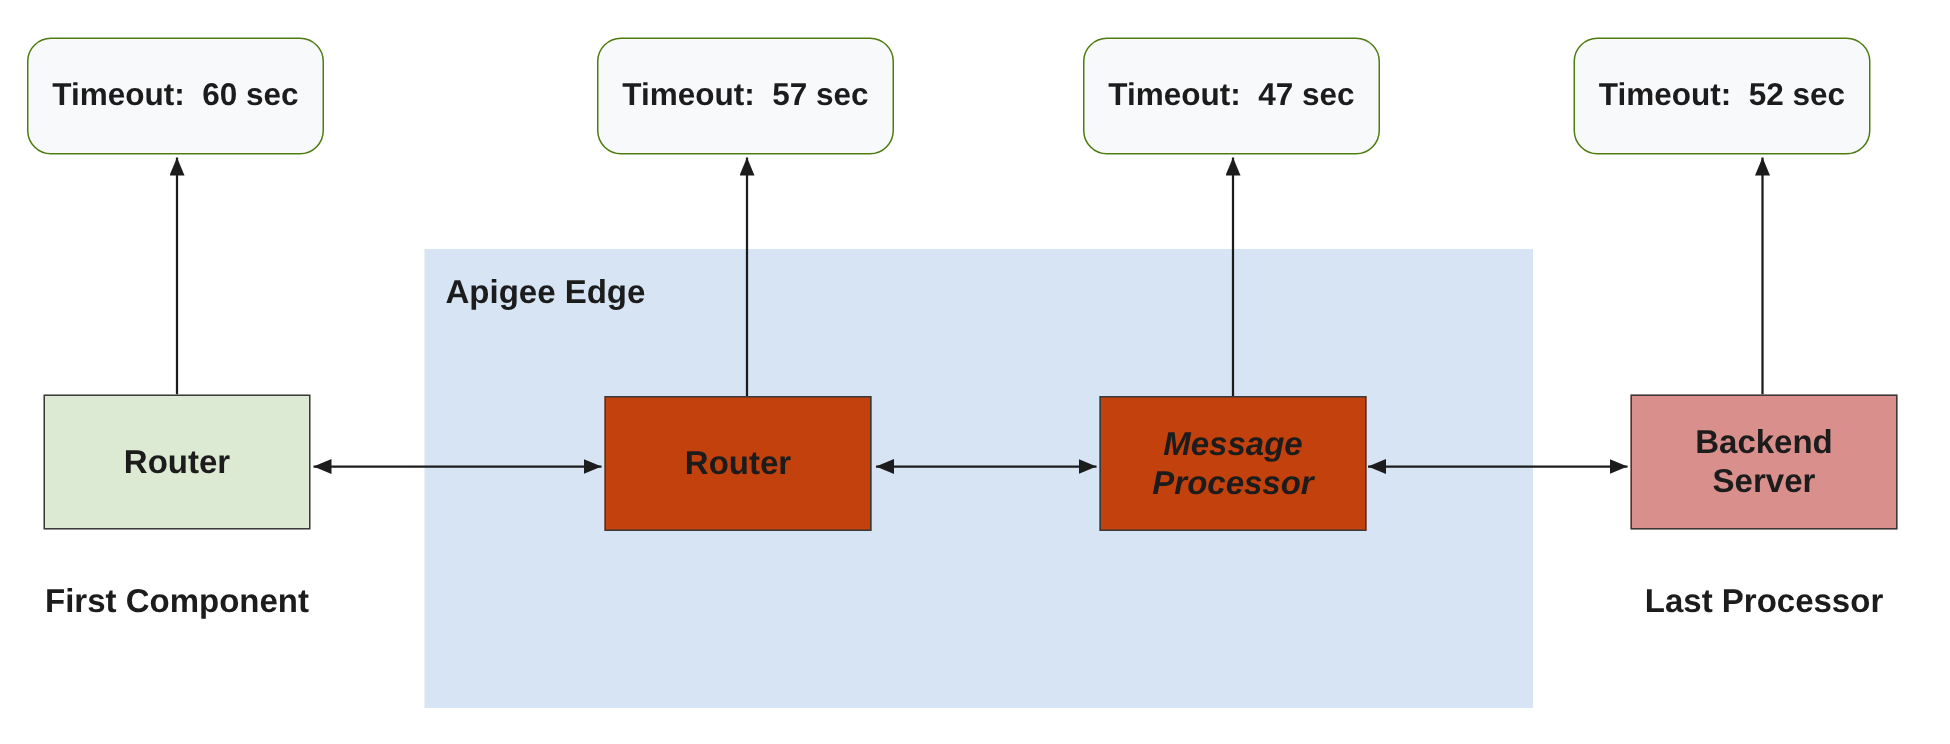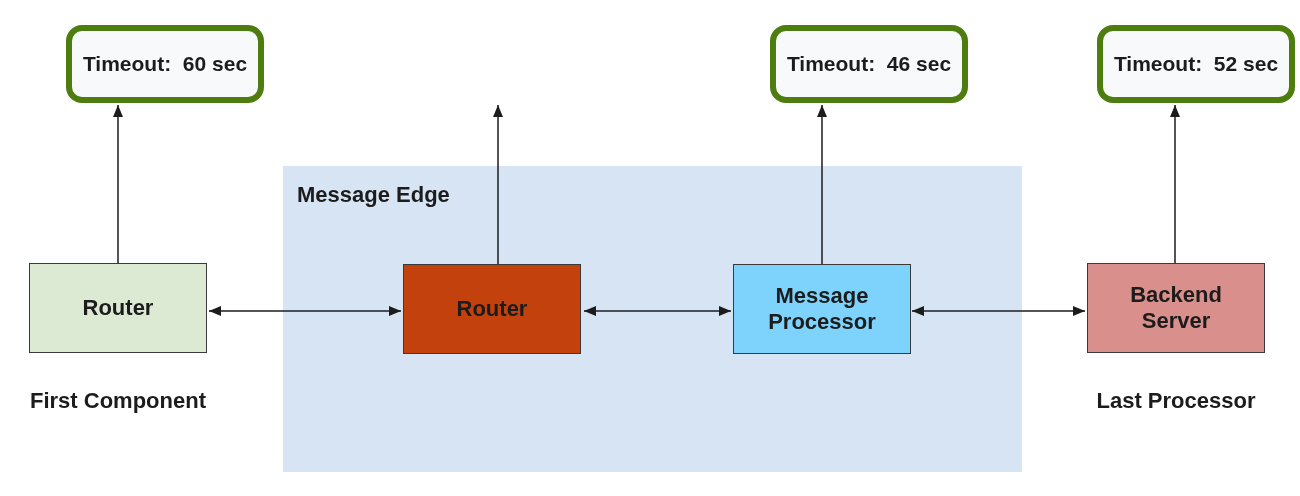--- a/index.html
+++ b/index.html
@@ -35,27 +35,26 @@
     z-index: 1;
     pointer-events: none;
   }
   
   .timeout {
     position: absolute;
     top: 25px;
     width: 198px; height: 78px;
     box-sizing: border-box;
     background: #f8f9fb;
-    border: 6px solid #4d7c0f;
+    border: 1px solid #4d7c0f;
     border-radius: 16px;
     display: flex;
     align-items: center;
     justify-content: center;
     z-index: 2;
-    margin-left: 48px;
   }
   .timeout span {
     font-size: 21px;
     font-weight: bold;
     white-space: pre;
   }
   .t1 { left: 18px; }
   .t2 { left: 398px; }
   .t3 { left: 722px; }
   .t4 { left: 1049px; }
@@ -95,21 +94,21 @@
   }
   .c-first { left: 29px;  width: 178px; }
   .c-last  { left: 1087px; width: 178px; }
 </style>
 </head>
 <body>
 
 <div class="canvas">
 
   <div class="apigee-box" style="background: rgb(214, 228, 243);">
-    <div class="apigee-label">Message Edge</div>
+    <div class="apigee-label">Apigee Edge</div>
   </div>
 
   <svg class="arrows" viewBox="0 0 1300 496" xmlns="http://www.w3.org/2000/svg">
     <defs>
       <marker id="ah" markerWidth="13" markerHeight="11" refX="12" refY="5" orient="auto-start-reverse" markerUnits="userSpaceOnUse">
         <path d="M0,0 L12,5 L0,10 z" fill="#1c1c1c"></path>
       </marker>
     </defs>
 
     <line x1="118" y1="263" x2="118" y2="105" stroke="#1c1c1c" stroke-width="1.5" marker-end="url(#ah)"></line>
@@ -118,34 +117,37 @@
     <line x1="1175" y1="263" x2="1175" y2="105" stroke="#1c1c1c" stroke-width="1.5" marker-end="url(#ah)"></line>
 
     <line x1="209" y1="311" x2="401" y2="311" stroke="#1c1c1c" stroke-width="1.5" marker-start="url(#ah)" marker-end="url(#ah)"></line>
     <line x1="584" y1="311" x2="731" y2="311" stroke="#1c1c1c" stroke-width="1.5" marker-start="url(#ah)" marker-end="url(#ah)"></line>
     <line x1="912" y1="311" x2="1085" y2="311" stroke="#1c1c1c" stroke-width="1.5" marker-start="url(#ah)" marker-end="url(#ah)"></line>
   </svg>
 
   <div class="timeout t1" style="background: rgb(248, 249, 251);">
     <span>Timeout:  60 sec</span>
   </div>
+  <div class="timeout t2" style="background: rgb(248, 249, 251);">
+    <span>Timeout:  57 sec</span>
+  </div>
   <div class="timeout t3" style="background: rgb(248, 249, 251);">
-    <span>Timeout:  46 sec</span>
+    <span>Timeout:  47 sec</span>
   </div>
   <div class="timeout t4" style="background: rgb(248, 249, 251);">
     <span>Timeout:  52 sec</span>
   </div>
 
   <div class="node n-client" style="background: rgb(220, 234, 211);">
     <span>Router</span>
   </div>
   <div class="node n-router" style="background: #c2410c;">
     <span>Router</span>
   </div>
-  <div class="node n-mp" style="background: #7dd3fc;">
+  <div class="node n-mp" style="background: #c2410c; font-style: italic;">
     <span>Message Processor</span>
   </div>
   <div class="node n-backend" style="background: rgb(217, 143, 139);">
     <span>Backend Server</span>
   </div>
 
   <div class="caption c-first">First Component</div>
   <div class="caption c-last">Last Processor</div>
 
 </div>

